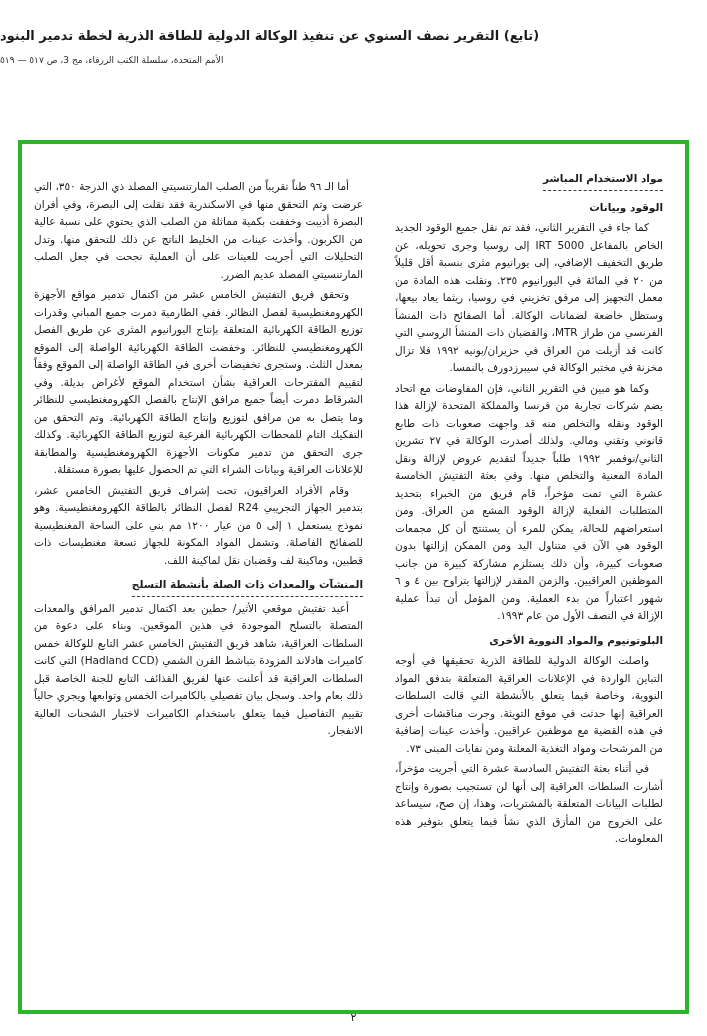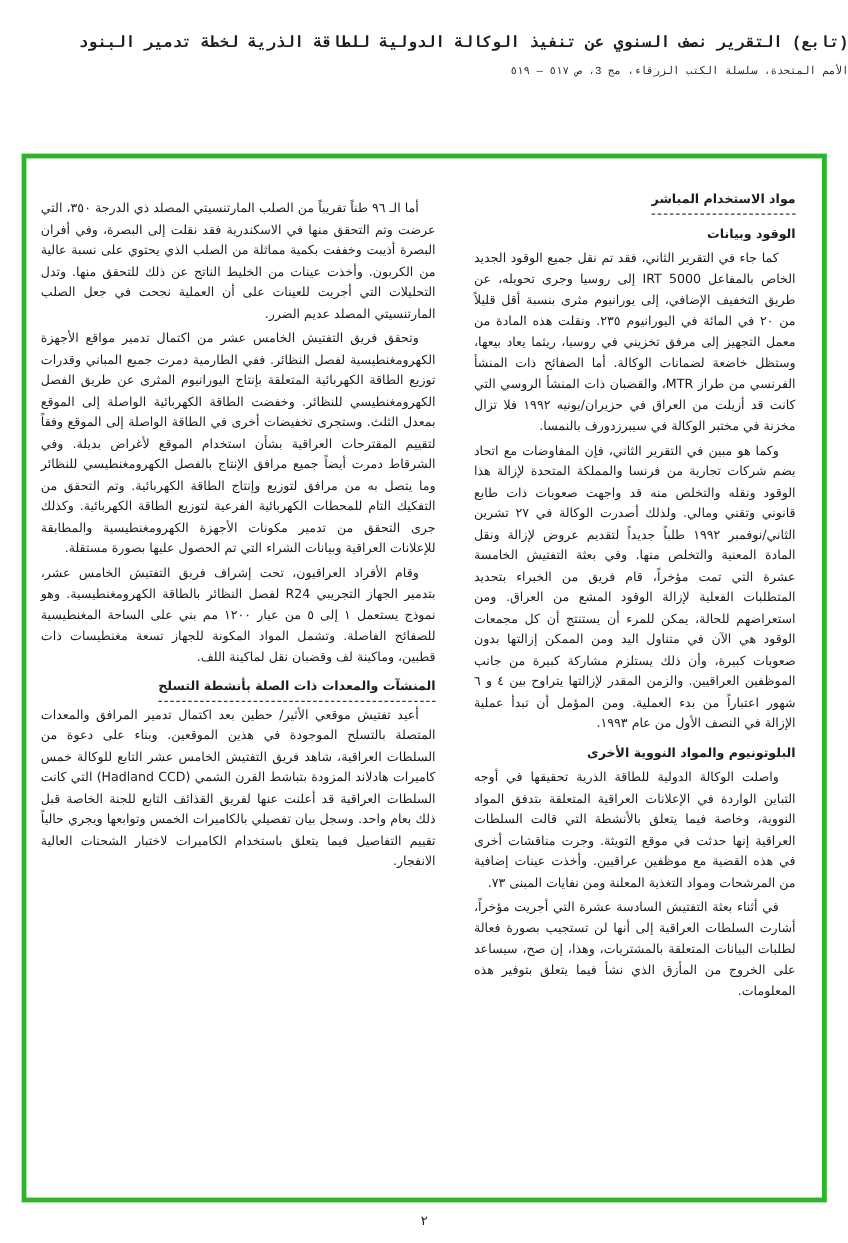--- a/index.html
+++ b/index.html
@@ -4,27 +4,27 @@
 <style>
   * { margin: 0; padding: 0; box-sizing: border-box; }
   html, body { background: #ffffff; }
   body {
     width: 707px; height: 1036px;
     position: relative;
     font-family: "DejaVu Sans", sans-serif;
     color: #1c1c1c;
     overflow: hidden;
   }
-  .header { padding-top: 26px; text-align: right; direction: rtl; font-family: Liberation Mono, monospace; }
+  .header { padding-top: 26px; text-align: left; direction: rtl; }
   .title-line { font-size: 13px; font-weight: bold; line-height: 1.55; margin-bottom: 9px; }
   .source-line { font-size: 9px; color: #2a2a2a; margin-top: 4px; }
 
   .frame {
     position: absolute;
-    left: 18px; top: 128px;
+    left: 18px; top: 140px;
     width: 671px; height: 874px;
     border: 4px solid #2ab52a;
     overflow: hidden;
     background: #ffffff;
   }
   .cols {
     direction: rtl;
     display: flex;
     gap: 32px;
     padding: 26px 22px 8px 12px;
@@ -76,21 +76,21 @@
       </div>
 
       <div class="sub-heading">الوقود وبيانات</div>
       <p class="para">كما جاء في التقرير الثاني، فقد تم نقل جميع الوقود الجديد الخاص بالمفاعل IRT 5000 إلى روسيا وجرى تحويله، عن طريق التخفيف الإضافي، إلى يورانيوم مثرى بنسبة أقل قليلاً من ٢٠ في المائة في اليورانيوم ٢٣٥. ونقلت هذه المادة من معمل التجهيز إلى مرفق تخزيني في روسيا، ريثما يعاد بيعها، وستظل خاضعة لضمانات الوكالة. أما الصفائح ذات المنشأ الفرنسي من طراز MTR، والقضبان ذات المنشأ الروسي التي كانت قد أزيلت من العراق في حزيران/يونيه ١٩٩٢ فلا تزال مخزنة في مختبر الوكالة في سيبرزدورف بالنمسا.</p>
 
       <p class="para">وكما هو مبين في التقرير الثاني، فإن المفاوضات مع اتحاد يضم شركات تجارية من فرنسا والمملكة المتحدة لإزالة هذا الوقود ونقله والتخلص منه قد واجهت صعوبات ذات طابع قانوني وتقني ومالي. ولذلك أصدرت الوكالة في ٢٧ تشرين الثاني/نوفمبر ١٩٩٢ طلباً جديداً لتقديم عروض لإزالة ونقل المادة المعنية والتخلص منها. وفي بعثة التفتيش الخامسة عشرة التي تمت مؤخراً، قام فريق من الخبراء بتحديد المتطلبات الفعلية لإزالة الوقود المشع من العراق. ومن استعراضهم للحالة، يمكن للمرء أن يستنتج أن كل مجمعات الوقود هي الآن في متناول اليد ومن الممكن إزالتها بدون صعوبات كبيرة، وأن ذلك يستلزم مشاركة كبيرة من جانب الموظفين العراقيين. والزمن المقدر لإزالتها يتراوح بين ٤ و ٦ شهور اعتباراً من بدء العملية. ومن المؤمل أن تبدأ عملية الإزالة في النصف الأول من عام ١٩٩٣.</p>
 
       <div class="sub-heading">البلوتونيوم والمواد النووية الأخرى</div>
       <p class="para">واصلت الوكالة الدولية للطاقة الذرية تحقيقها في أوجه التباين الواردة في الإعلانات العراقية المتعلقة بتدفق المواد النووية، وخاصة فيما يتعلق بالأنشطة التي قالت السلطات العراقية إنها حدثت في موقع التويثة. وجرت مناقشات أخرى في هذه القضية مع موظفين عراقيين. وأخذت عينات إضافية من المرشحات ومواد التغذية المعلنة ومن نفايات المبنى ٧٣.</p>
 
-      <p class="para">في أثناء بعثة التفتيش السادسة عشرة التي أجريت مؤخراً، أشارت السلطات العراقية إلى أنها لن تستجيب بصورة فعالة لطلبات البيانات المتعلقة بالمشتريات، وهذا، إن صح، سيساعد على الخروج من المأزق الذي نشأ فيما يتعلق بتوفير هذه المعلومات.</p>
+      <p class="para">في أثناء بعثة التفتيش السادسة عشرة التي أجريت مؤخراً، أشارت السلطات العراقية إلى أنها لن تستجيب بصورة وإنتاج لطلبات البيانات المتعلقة بالمشتريات، وهذا، إن صح، سيساعد على الخروج من المأزق الذي نشأ فيما يتعلق بتوفير هذه المعلومات.</p>
     </div>
 
     <div class="col col-left">
       <p class="para">أما الـ ٩٦ طناً تقريباً من الصلب المارتنسيتي المصلد ذي الدرجة ٣٥٠، التي عرضت وتم التحقق منها في الاسكندرية فقد نقلت إلى البصرة، وفي أفران البصرة أذيبت وخففت بكمية مماثلة من الصلب الذي يحتوي على نسبة عالية من الكربون. وأخذت عينات من الخليط الناتج عن ذلك للتحقق منها. وتدل التحليلات التي أجريت للعينات على أن العملية نجحت في جعل الصلب المارتنسيتي المصلد عديم الضرر.</p>
       <p class="para">وتحقق فريق التفتيش الخامس عشر من اكتمال تدمير مواقع الأجهزة الكهرومغنطيسية لفصل النظائر. ففي الطارمية دمرت جميع المباني وقدرات توزيع الطاقة الكهربائية المتعلقة بإنتاج اليورانيوم المثرى عن طريق الفصل الكهرومغنطيسي للنظائر. وخفضت الطاقة الكهربائية الواصلة إلى الموقع بمعدل الثلث. وستجرى تخفيضات أخرى في الطاقة الواصلة إلى الموقع وفقاً لتقييم المقترحات العراقية بشأن استخدام الموقع لأغراض بديلة. وفي الشرقاط دمرت أيضاً جميع مرافق الإنتاج بالفصل الكهرومغنطيسي للنظائر وما يتصل به من مرافق لتوزيع وإنتاج الطاقة الكهربائية. وتم التحقق من التفكيك التام للمحطات الكهربائية الفرعية لتوزيع الطاقة الكهربائية. وكذلك جرى التحقق من تدمير مكونات الأجهزة الكهرومغنطيسية والمطابقة للإعلانات العراقية وبيانات الشراء التي تم الحصول عليها بصورة مستقلة.</p>
       <p class="para">وقام الأفراد العراقيون، تحت إشراف فريق التفتيش الخامس عشر، بتدمير الجهاز التجريبي R24 لفصل النظائر بالطاقة الكهرومغنطيسية. وهو نموذج يستعمل ١ إلى ٥ من عيار ١٢٠٠ مم بني على الساحة المغنطيسية للصفائح الفاصلة. وتشمل المواد المكونة للجهاز تسعة مغنطيسات ذات قطبين، وماكينة لف وقضبان نقل لماكينة اللف.</p>
 
       <div class="sub-heading">
         <span class="dashed-underline">المنشآت والمعدات ذات الصلة بأنشطة التسلح</span>
       </div>

